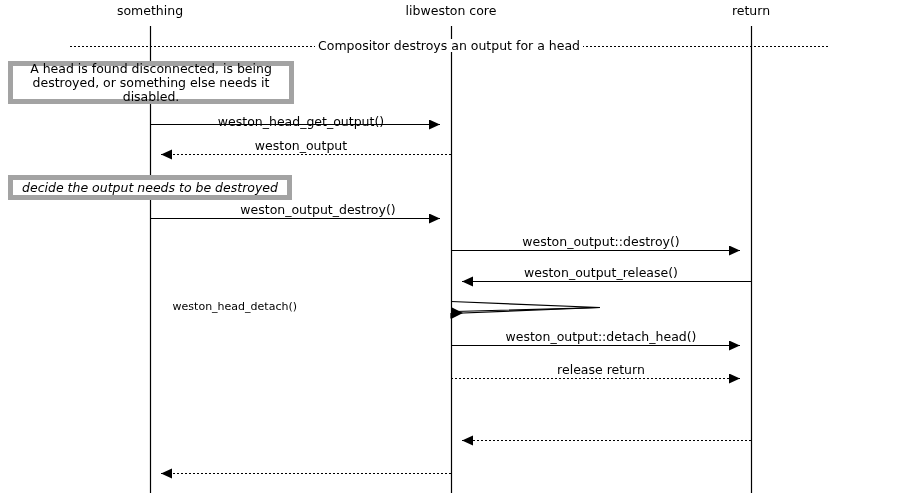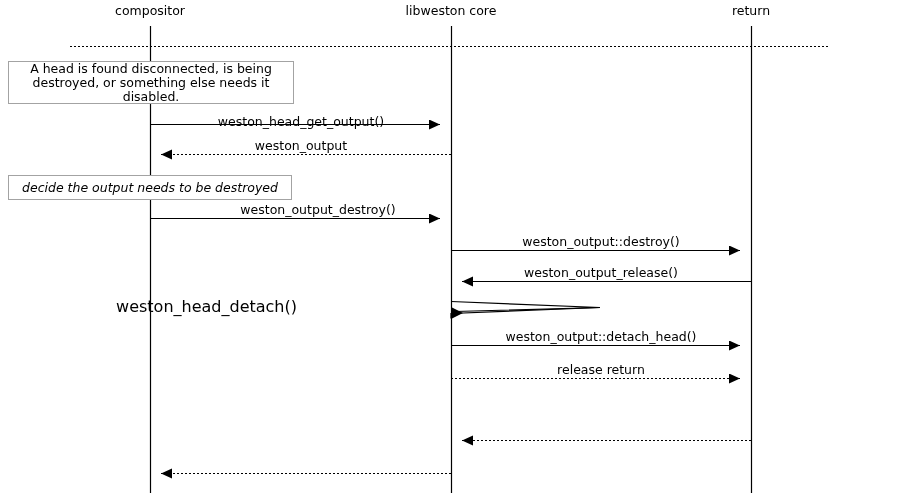--- a/index.html
+++ b/index.html
@@ -18,21 +18,21 @@
   svg.layer {
     position: absolute;
     top: 0;
     left: 0;
     width: 900px;
     height: 493px;
   }
   .lbl {
     position: absolute;
     font-family: "DejaVu Sans", "Liberation Sans", sans-serif;
-    font-size: 16px;
+    font-size: 11px;
     color: #000000;
     white-space: nowrap;
     line-height: 13px;
   }
   .actor-name {
     font-size: 12.5px;
     text-align: center;
     transform: translateX(-50%);
   }
   .msg-label {
@@ -42,21 +42,21 @@
   }
   .sep-label {
     font-size: 12.5px;
     text-align: center;
     transform: translateX(-50%);
     background: #ffffff;
     padding: 0 3px;
   }
   .note-box {
     position: absolute;
-    border: 1px solid #a3a3a3;
+    border: 5px solid #a3a3a3;
     background: #ffffff;
     box-sizing: border-box;
     font-family: "DejaVu Sans", "Liberation Sans", sans-serif;
     font-size: 12.5px;
     color: #000000;
     display: flex;
     align-items: center;
     justify-content: center;
     text-align: center;
     line-height: 14px;
@@ -128,24 +128,25 @@
 
     <g>
       <line x1="751" y1="440.5" x2="462" y2="440.5" stroke="#000000" stroke-width="1.1" stroke-dasharray="2,2" marker-end="url(#arrL)"></line>
     </g>
 
     <g>
       <line x1="451" y1="473.5" x2="161" y2="473.5" stroke="#000000" stroke-width="1.1" stroke-dasharray="2,2" marker-end="url(#arrL)"></line>
     </g>
   </svg>
 
-  <div class="lbl actor-name" style="left:150px; top:4px;">compositor</div>
+  <div class="lbl actor-name" style="left:150px; top:4px;">something</div>
   <div class="lbl actor-name" style="left:451px; top:4px;">libweston core</div>
   <div class="lbl actor-name" style="left:751px; top:4px;">return</div>
 
+  <div class="lbl sep-label" style="left:449px; top:39px;">Compositor destroys an output for a head</div>
 
   <div class="note-box" style="left:8px; top:61px; width:286px; height:43px;">
     <span>A head is found disconnected, is being destroyed, or something else needs it disabled.</span>
   </div>
 
   <div class="note-box" style="left:8px; top:175px; width:284px; height:25px;font-style:italic;">
     <span>decide the output needs to be destroyed</span>
   </div>
 
 

